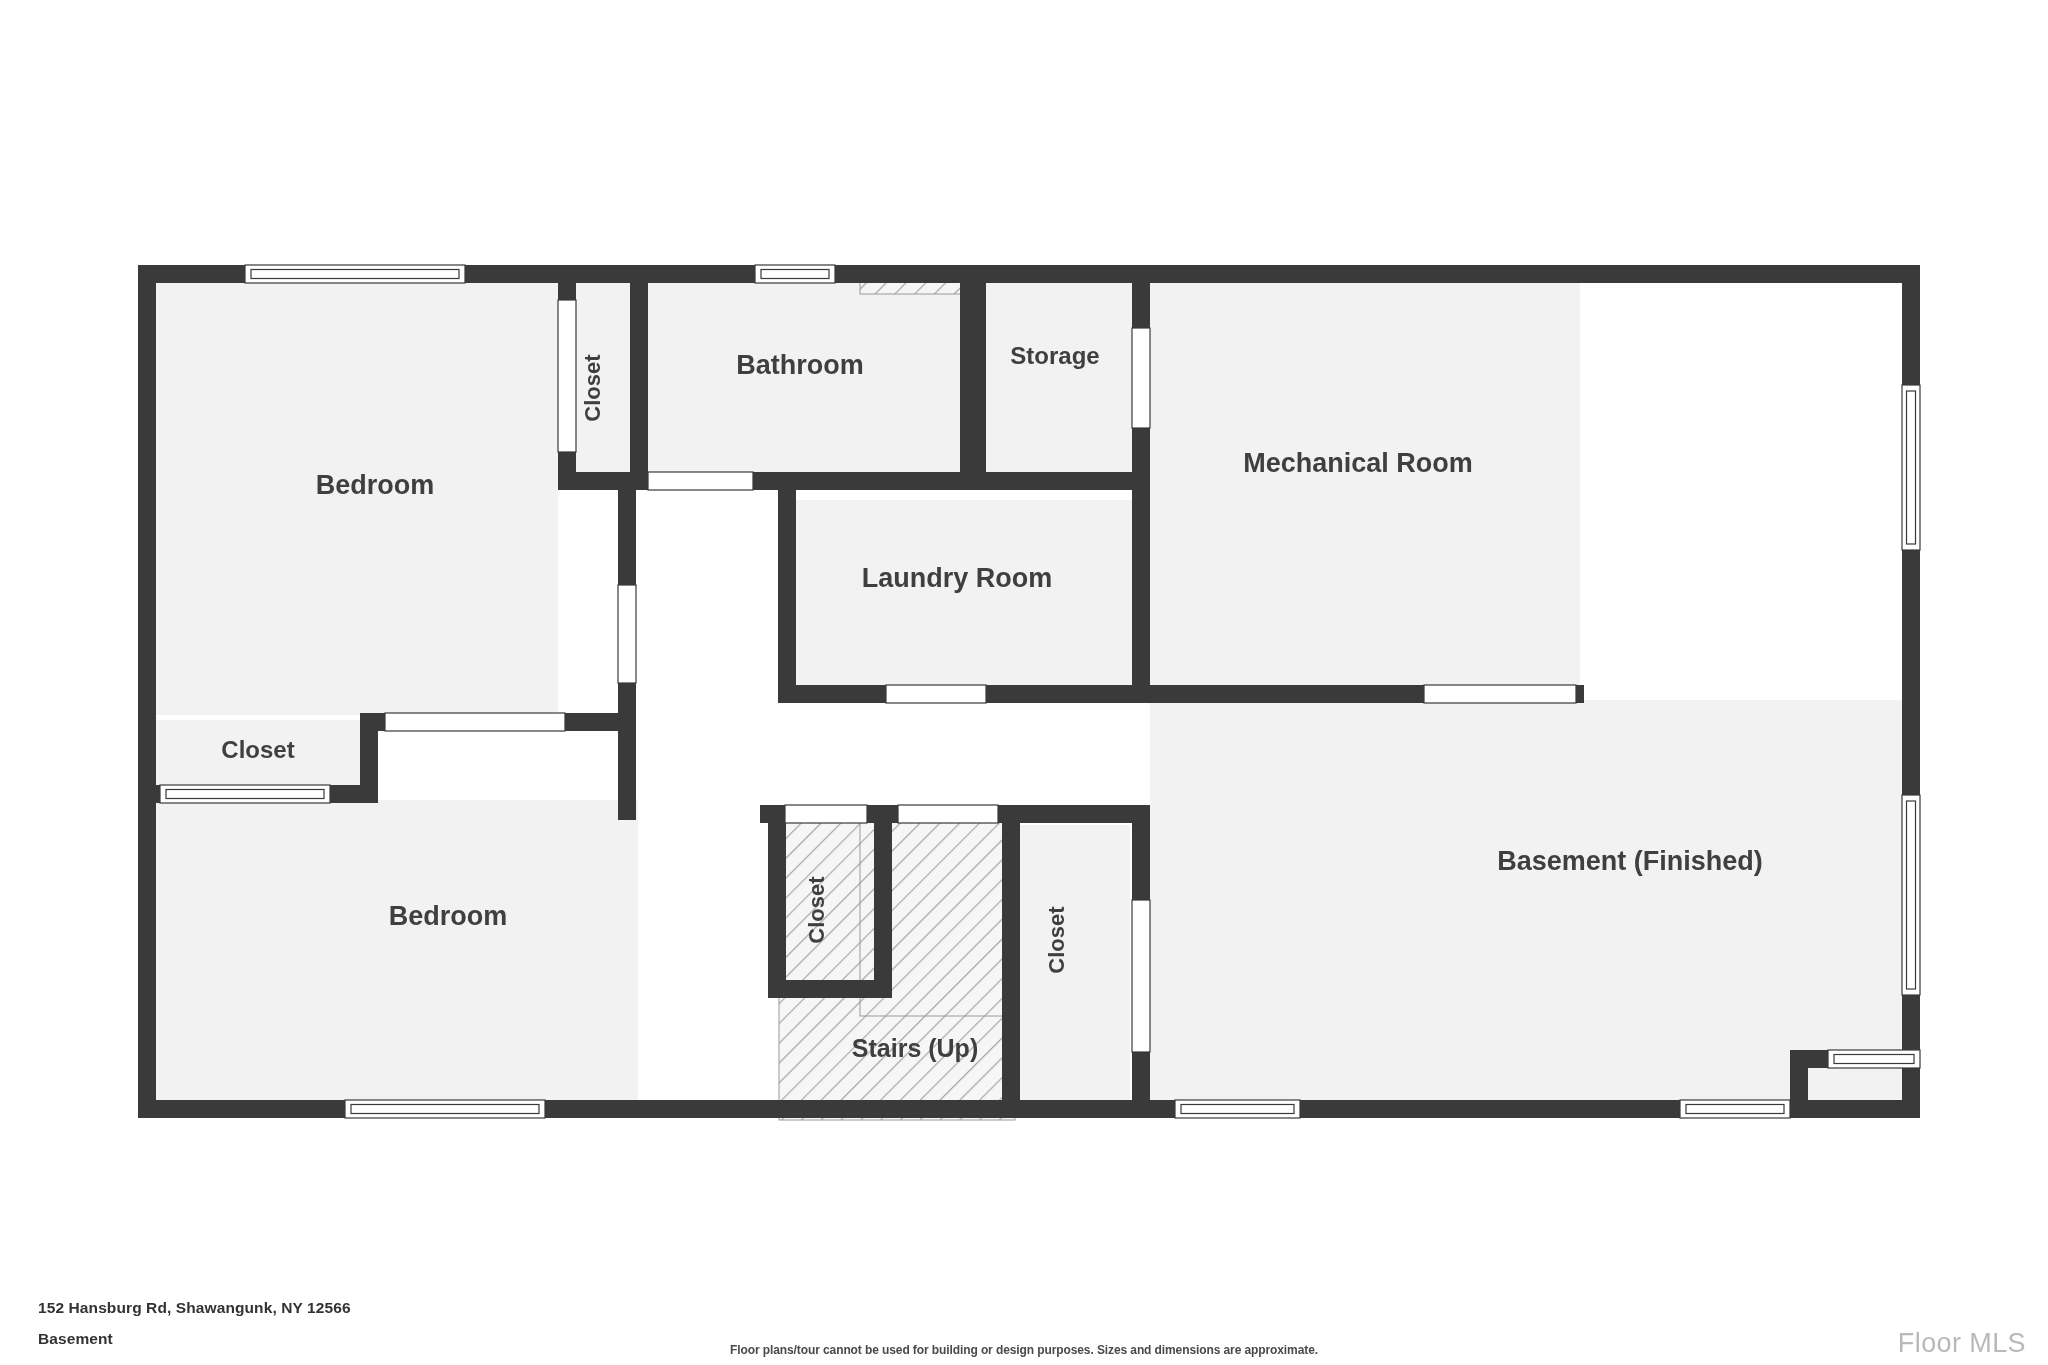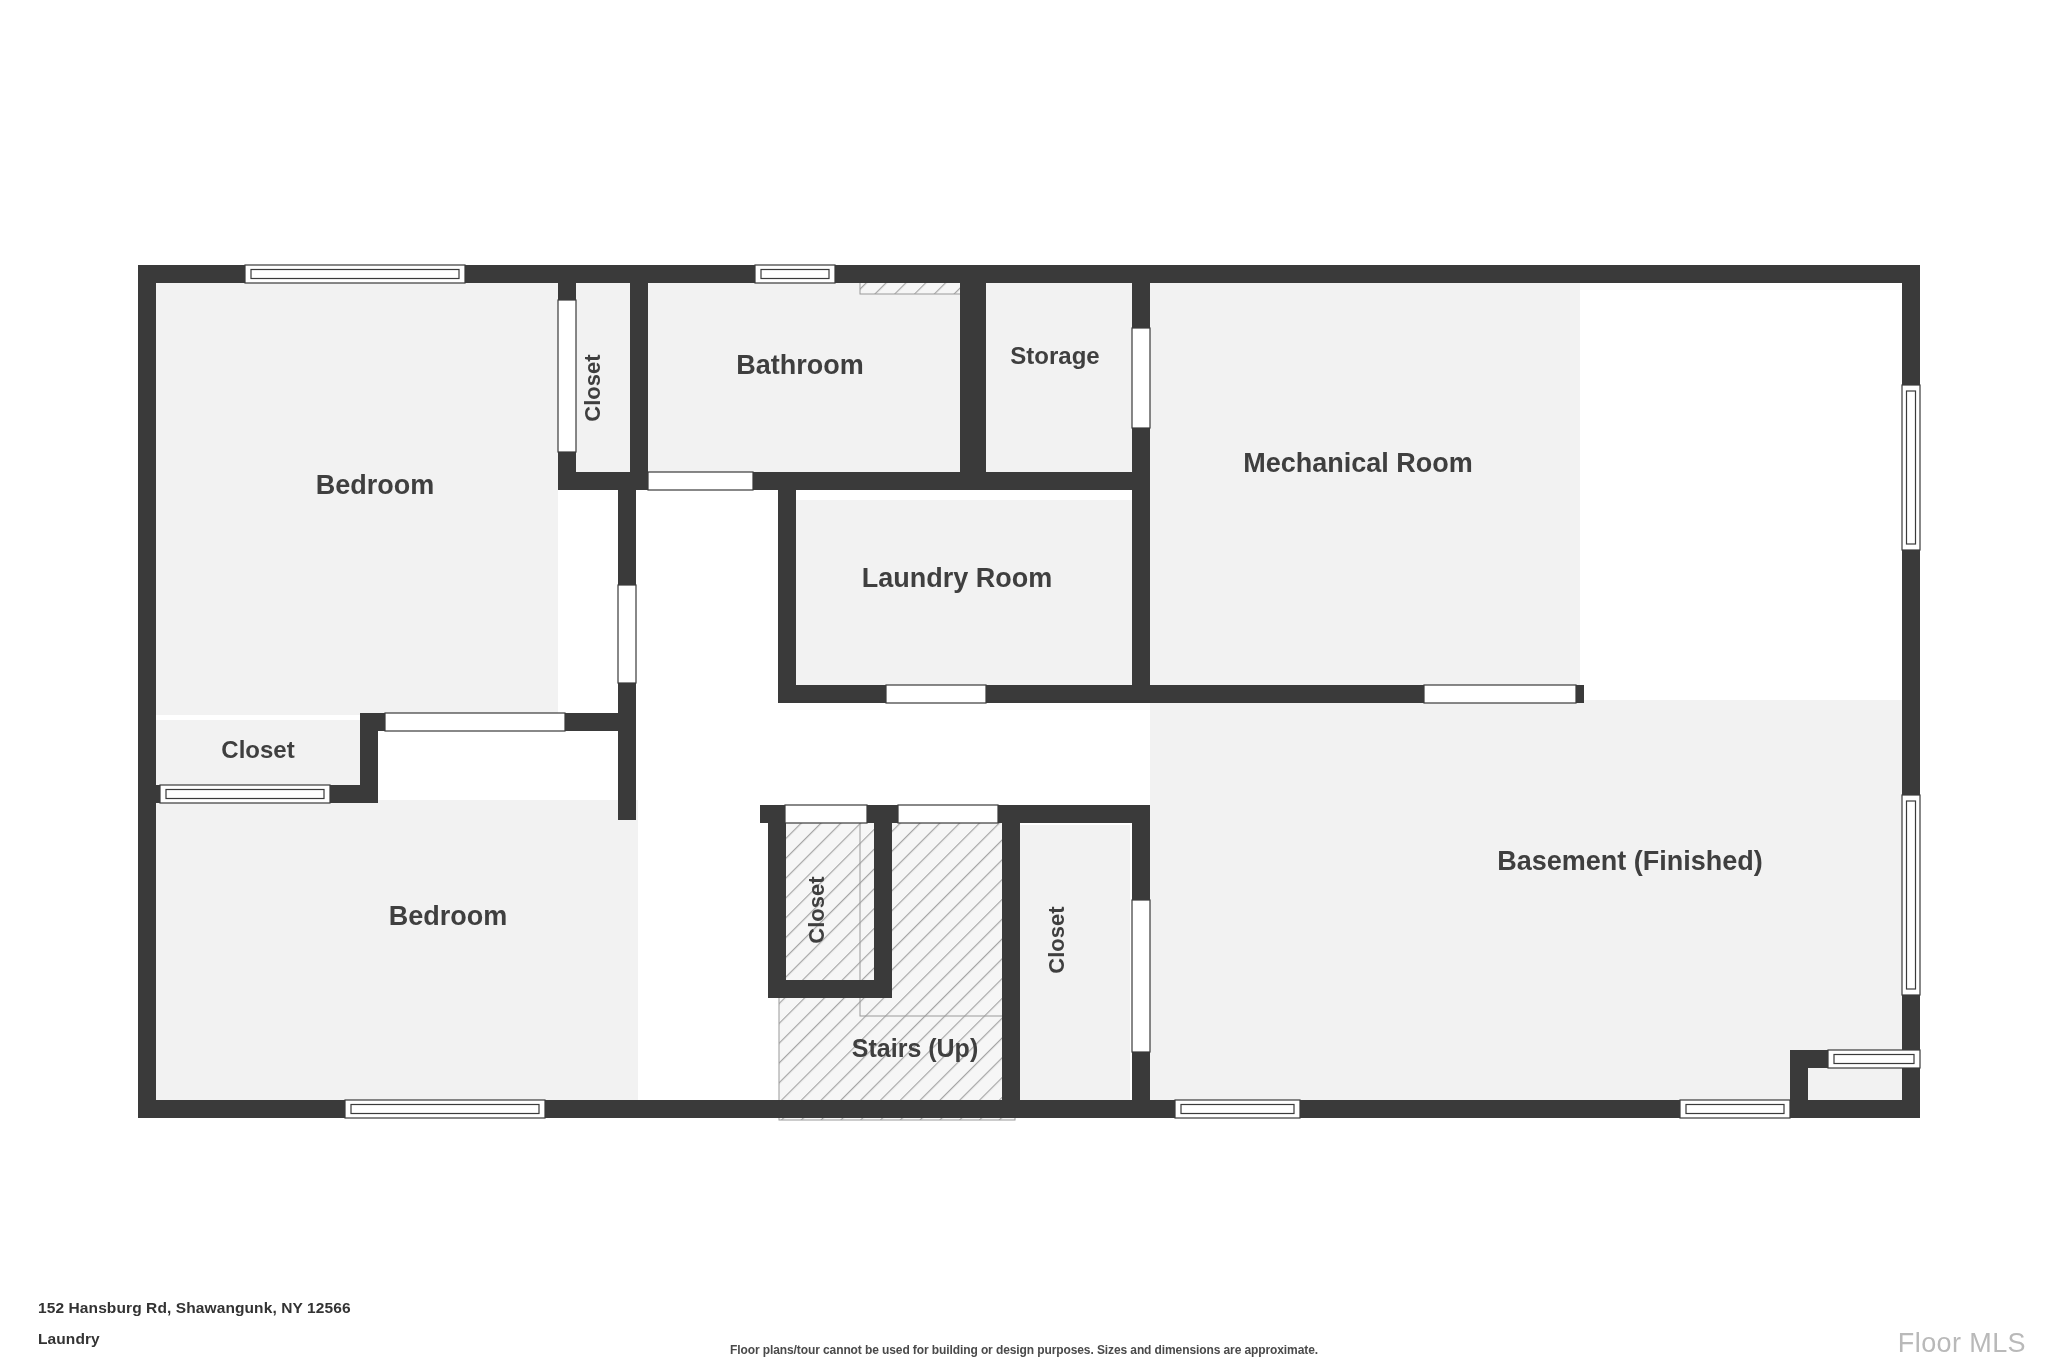--- a/index.html
+++ b/index.html
@@ -215,18 +215,18 @@
       <text x="448" y="918" text-anchor="middle" dominant-baseline="middle" font-size="27" class="room-label" fill="#3f3f3f">Bedroom</text>
       <text x="818" y="910" text-anchor="middle" dominant-baseline="middle" font-size="22" class="room-label" fill="#3f3f3f" transform="rotate(-90 818 910)">Closet</text>
       <text x="915" y="1050" text-anchor="middle" dominant-baseline="middle" font-size="25" class="room-label" fill="#3f3f3f">Stairs (Up)</text>
       <text x="1058" y="940" text-anchor="middle" dominant-baseline="middle" font-size="22" class="room-label" fill="#3f3f3f" transform="rotate(-90 1058 940)">Closet</text>
       <text x="1630" y="863" text-anchor="middle" dominant-baseline="middle" font-size="27" class="room-label" fill="#3f3f3f">Basement (Finished)</text>
     </g>
 </svg>
 
 <div class="footer-block">
   <p class="footer-address">152 Hansburg Rd, Shawangunk, NY 12566</p>
-  <p class="footer-level">Laundry</p>
+  <p class="footer-level">Basement</p>
 </div>
 
 <div class="disclaimer">Floor plans/tour cannot be used for building or design purposes. Sizes and dimensions are approximate.</div>
 
 <div class="watermark">Floor MLS</div>
 
 </body></html>

